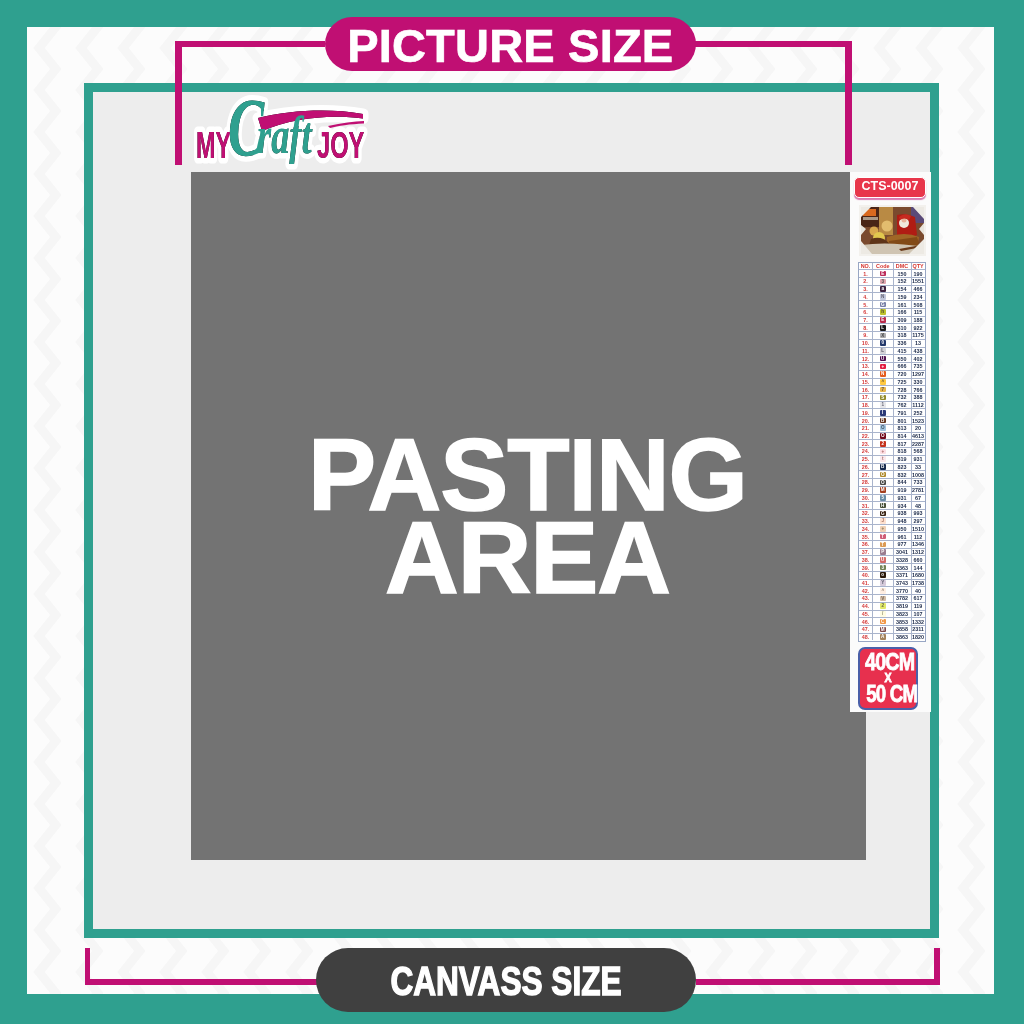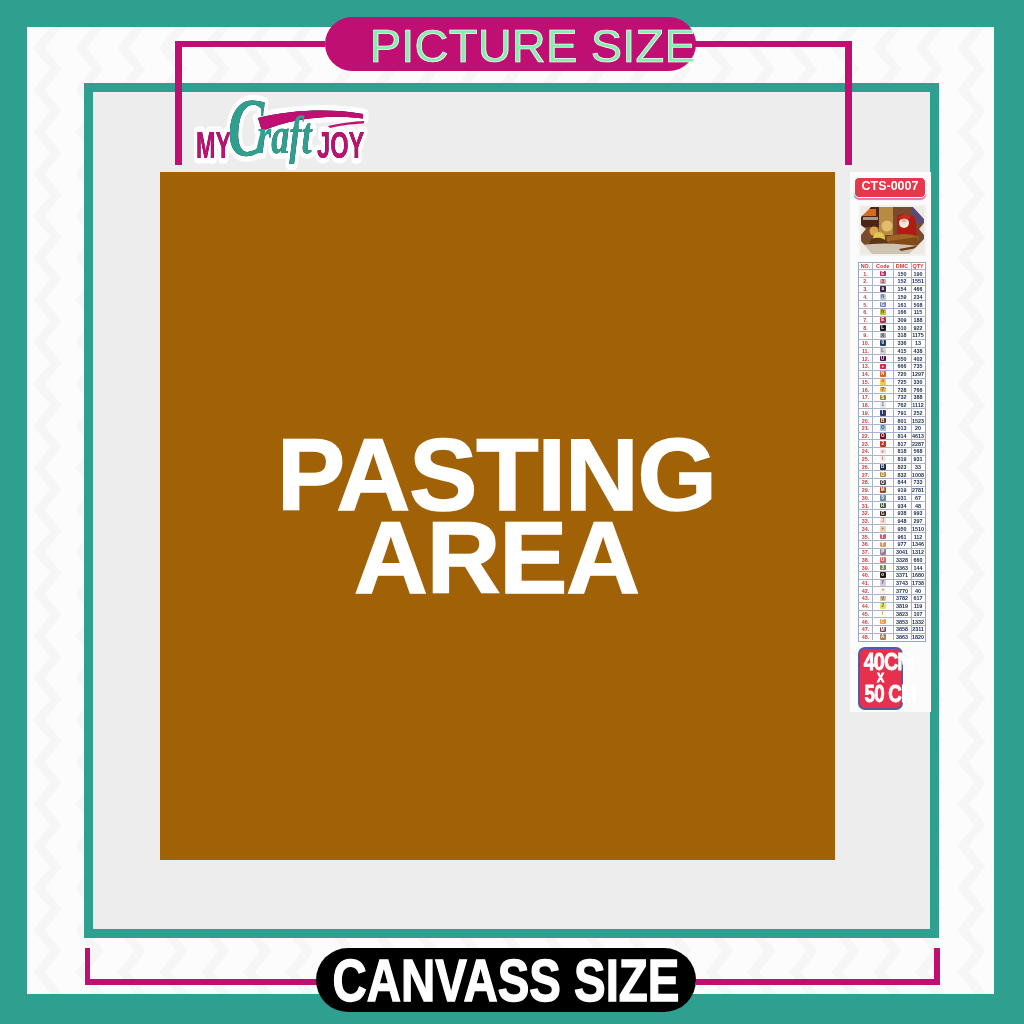--- a/index.html
+++ b/index.html
@@ -6,21 +6,21 @@
   .abs{position:absolute}
 
   
   #band{left:27px;top:27px;width:967px;height:967px}
 
   
   #frame{left:84px;top:83px;width:855px;height:855px;border:9px solid #2FA08F;
          background:#EDEDED;box-sizing:border-box}
 
   
-  #blue{left:160px;top:172px;width:675px;height:688px;background:#a16207}
+  #blue{left:191px;top:172px;width:675px;height:688px;background:#737373}
   #pasting{left:0;top:262px;width:100%;text-align:center;color:#fff;
     font-weight:bold;font-size:102px;line-height:83px;letter-spacing:-1px;margin-left:-1px;-webkit-text-stroke:1.6px #fff}
 
   
   #col{left:850px;top:172px;width:81px;height:540px;background:#FBFBFB}
   #cts{left:854px;top:176.5px;width:72px;height:21px;background:#E8364B;
     border:1.5px solid #fff;border-radius:5px;box-sizing:border-box;
     color:#fff;font-weight:bold;font-size:12.5px;text-align:center;line-height:17px;
     box-shadow:0 2px 1px rgba(192,15,115,.55)}
 
@@ -37,45 +37,45 @@
       align-items:center;justify-content:center}
   .c3{width:17px;border-right:0.7px solid #A9B4CC;height:100%;display:flex;
       align-items:center;justify-content:center}
   .c4{flex:1;height:100%;display:flex;align-items:center;justify-content:center}
   .no{color:#D53A3A}
   .th{color:#D5352F}
   .sq{width:5.6px;height:5.6px;border-radius:1px;display:flex;align-items:center;
       justify-content:center;font-size:4.6px;line-height:5.6px}
 
   
-  #sizebox{left:858px;top:646.5px;width:45px;height:63px;background:#E7304E;
+  #sizebox{left:858px;top:646.5px;width:60px;height:63px;background:#E7304E;
     border:2px solid #4A5FA8;border-radius:7px;box-sizing:border-box;
     color:#fff;font-weight:bold;text-align:center;-webkit-text-stroke:0.8px #fff}
   #sizebox .l1{font-size:24px;line-height:21px;margin-top:2px;
      transform:scaleX(.82);letter-spacing:-1px}
   #sizebox .l2{font-size:13px;line-height:11px;transform:scaleX(.82)}
   #sizebox .l3{font-size:24px;line-height:21px;transform:scaleX(.78);letter-spacing:-1px}
 
   
   .mg{background:#C00F73}
   #tl-h{left:175px;top:40.5px;width:150px;height:6.5px}
   #tr-h{left:695px;top:40.5px;width:156.5px;height:6.5px}
   #tl-v{left:175px;top:40.5px;width:6.5px;height:124.5px}
   #tr-v{left:845px;top:40.5px;width:6.5px;height:124.5px}
   #bl-h{left:84.5px;top:979px;width:232px;height:5.5px}
   #br-h{left:696px;top:979px;width:243.5px;height:5.5px}
   #bl-v{left:84.5px;top:948px;width:5.5px;height:36.5px}
   #br-v{left:934px;top:948px;width:5.5px;height:36.5px}
 
   
   #pill-top{left:324.5px;top:17px;width:371.5px;height:53.5px;border-radius:27px;
-    background:#C00F73;color:#86efac;font-weight:normal;font-size:47px;
-    text-align:right;line-height:58px;letter-spacing:0.2px;-webkit-text-stroke:0.7px #fff}
+    background:#C00F73;color:#ffffff;font-weight:bold;font-size:47px;
+    text-align:center;line-height:58px;letter-spacing:0.2px;-webkit-text-stroke:0.7px #fff}
   #pill-bot{left:316px;top:948px;width:380px;height:64px;border-radius:32px;
-    background:#000000;color:#fff;font-weight:bold;font-size:60px;
+    background:#404040;color:#fff;font-weight:bold;font-size:40px;
     text-align:center;line-height:66px}
   #pill-bot span{position:absolute;left:50%;top:0;white-space:nowrap;
     transform:translateX(-50%) scaleX(.79);-webkit-text-stroke:1.4px #fff}
 </style></head>
 <body>
 
 <svg class="abs" id="band" width="967" height="967" xmlns="http://www.w3.org/2000/svg">
   <defs>
     <pattern id="chev" width="42" height="42" patternUnits="userSpaceOnUse">
       <path d="M32,-4 L12,21 L32,46" fill="none" stroke="#F6F6F6" stroke-width="9"></path>

